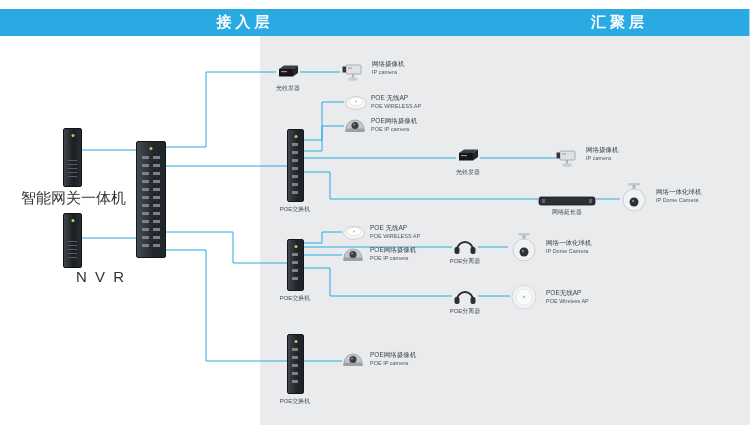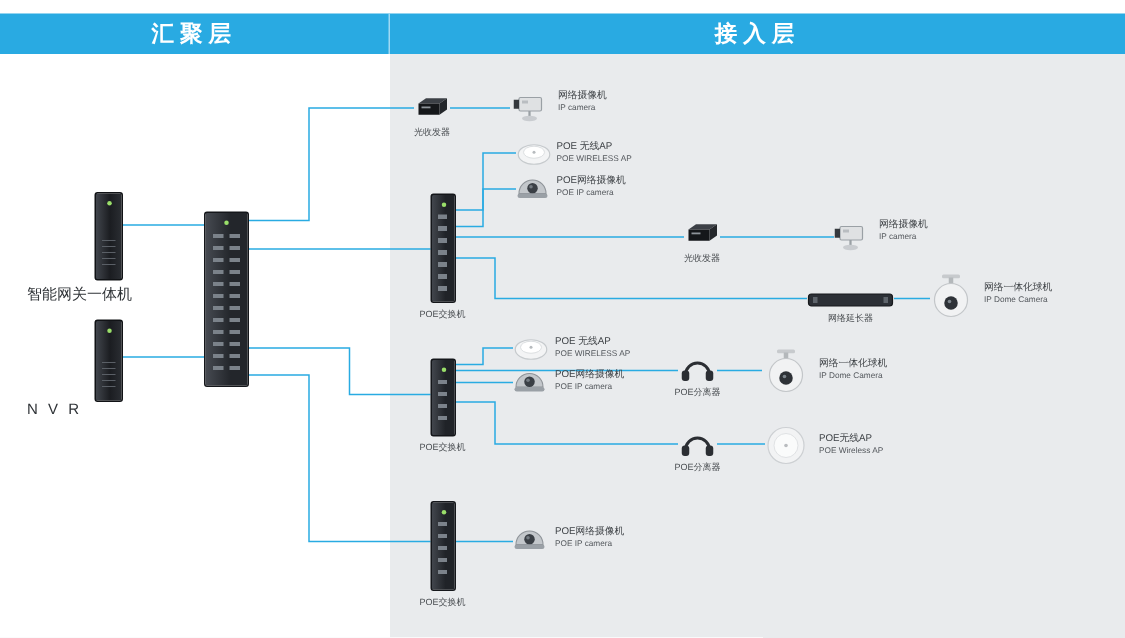--- a/index.html
+++ b/index.html
@@ -33,38 +33,38 @@
   .switch-big .pcol { position:absolute; top:14px; bottom:8px; width:7px;
                 background:repeating-linear-gradient(to bottom,#7b828a 0 3px,transparent 3px 8px); }
   .switch-big .pcol.l { left:5px; } .switch-big .pcol.r { right:5px; }
 
   .switch-sm { width:17px; background:linear-gradient(90deg,#42464d,#202328 60%);
                border:1px solid #14161a; border-radius:2px; position:relative; }
   .switch-sm .pcol { position:absolute; top:13px; bottom:7px; left:4px; width:6px;
                background:repeating-linear-gradient(to bottom,#7b828a 0 3px,transparent 3px 8px); }
 
   .cap { position:absolute; font-size:6px; color:#4a4e52; text-align:center; }
-  .core-lbl { position:absolute; font-size:10px; color:#2f3337; text-align:left; }
+  .core-lbl { position:absolute; font-size:15px; color:#2f3337; text-align:right; }
   .side-lbl { position:absolute; color:#3f4347; line-height:1.35; }
   .side-lbl .cn { font-size:6.5px; }
   .side-lbl .en { font-size:5.5px; color:#54585d; }
 </style>
 </head>
 <body>
 
 <div class="canvas">
 
   <div class="panel-access"></div>
 
   <div class="hdr">
+    <div class="hdr-seg hdr-right">
+      <span>接入层</span>
+    </div>
     <div class="hdr-seg hdr-left">
       <span>汇聚层</span>
-    </div>
-    <div class="hdr-seg hdr-right">
-      <span>接入层</span>
     </div>
   </div>
 
   <svg class="wires">
     <polyline points="82,150 136,150"></polyline>
     <polyline points="82,238 136,238"></polyline>
     <polyline points="166,147 206,147 206,72 276,72"></polyline>
     <polyline points="300,72 340,72"></polyline>
     <polyline points="166,166 287,166"></polyline>
     <polyline points="166,232 233,232 233,263 287,263"></polyline>

